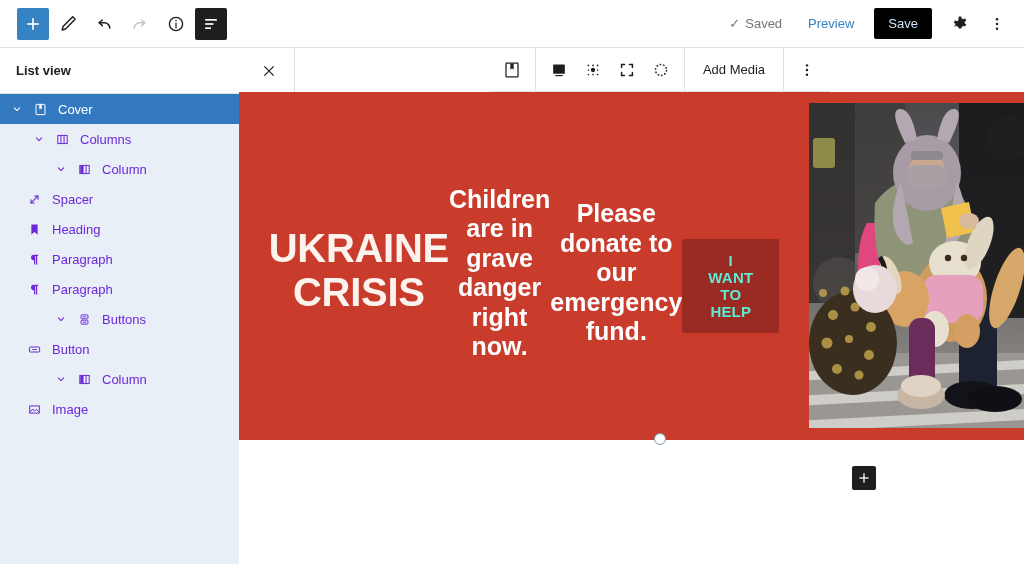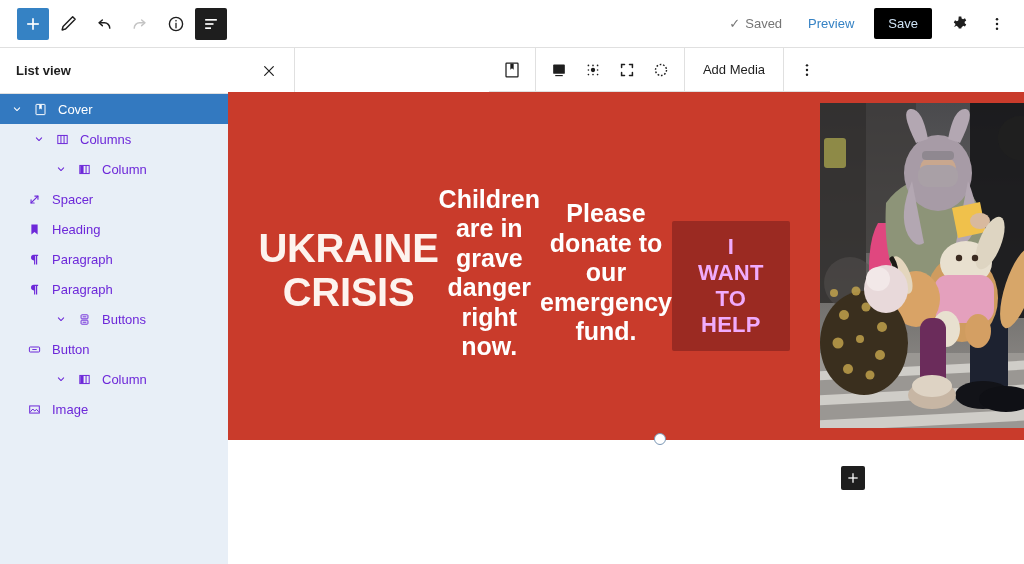--- a/index.html
+++ b/index.html
@@ -122,22 +122,22 @@
   }
   .cover-h1 {
     font-size: 40px; font-weight: 700; color: #fdf3ee; letter-spacing: -0.3px;
     line-height: 1.1; text-align: center; margin-bottom: 26px;
   }
   .cover-p {
     font-size: 25px; font-weight: 700; color: #ffffff;
     line-height: 1.18; text-align: center; max-width: 400px; margin-bottom: 20px;
   }
   .cover-btn {
-    background: #9b2a22; color: #f0abfc;
-    font-size: 22px; font-weight: 700;
+    background: #9b2a22; color: #5eead4;
+    font-size: 15px; font-weight: 700;
     padding: 13px 26px; border: none; border-radius: 2px;
     cursor: pointer; margin-top: 6px; letter-spacing: 0.2px;
   }
   .cover-col-right {
     flex: 0 0 248px; display: flex; align-items: center; justify-content: center;
     padding: 0 28px 0 0;
   }
   .cover-photo {
     width: 243px; height: 325px; overflow: hidden; display:block;
   }

